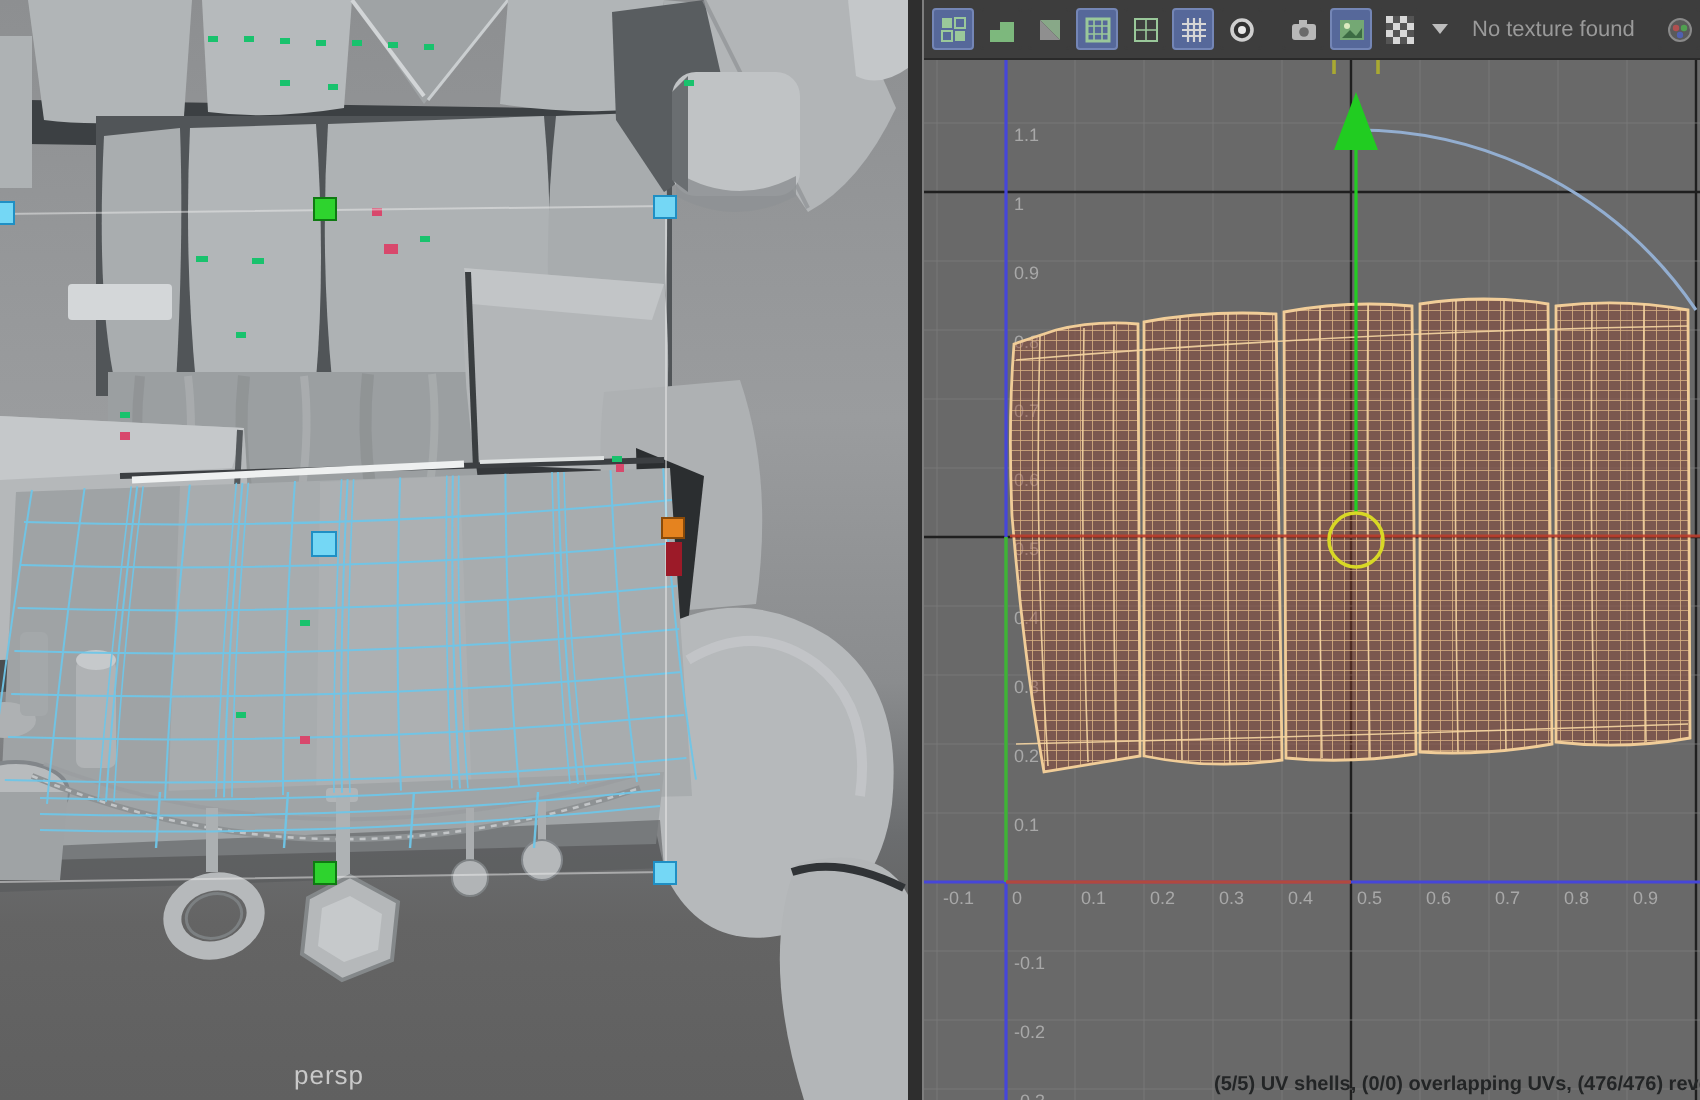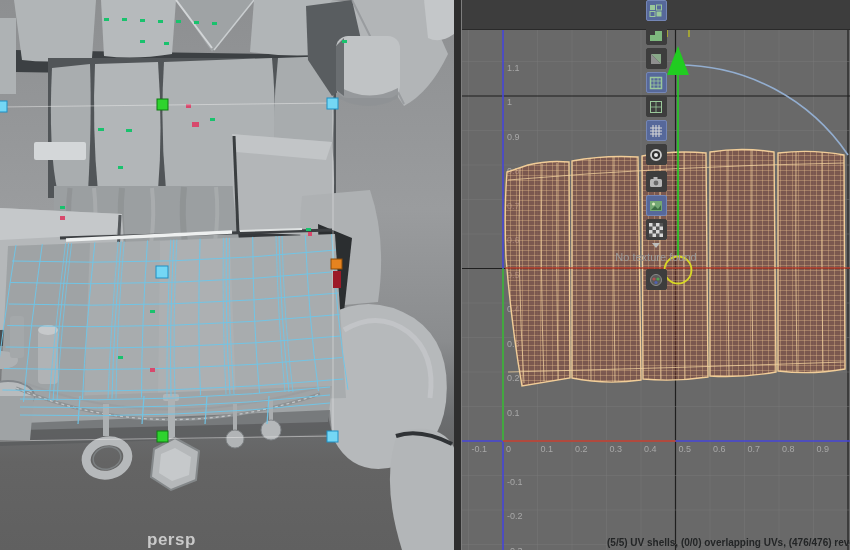--- a/index.html
+++ b/index.html
@@ -1,26 +1,26 @@
 <!DOCTYPE html>
 <html><head>
 <meta charset="utf-8">
 <style>
   html,body{margin:0;padding:0;background:#222;}
   #app{position:relative;width:850px;height:550px;overflow:hidden;font-family:"Liberation Sans",sans-serif;background:#646464;}
   
   #viewport3d{position:absolute;left:0;top:0;width:454px;height:550px;overflow:hidden;}
   #viewport3d svg{position:absolute;left:0;top:0;}
-  .persp-label{position:absolute;left:147px;top:530px;font-size:17px;font-weight:bold;color:#c9c9c9;letter-spacing:.5px;text-align:right;}
+  .persp-label{position:absolute;left:147px;top:530px;font-size:13px;font-weight:normal;color:#c9c9c9;letter-spacing:.5px;text-align:right;}
   
   #divider{position:absolute;left:454px;top:0;width:8px;height:550px;background:#2e2e2e;border-right:1px solid #7e7e7e;box-sizing:border-box;}
   
   #uveditor{position:absolute;left:462px;top:0;width:388px;height:550px;background:#696969;overflow:hidden;}
   #uvcanvas{position:absolute;left:0;top:0;width:388px;height:550px;}
-  #uvtoolbar{position:absolute;left:0;top:0;width:388px;height:30px;background:#3d3d3d;border-bottom:1px solid #2a2a2a;display:flex;align-items:center;gap:3px;padding:0 4px;box-sizing:border-box;z-index:5;flex-direction:column;}
+  #uvtoolbar{position:absolute;left:0;top:0;width:388px;height:30px;background:#3d3d3d;border-bottom:1px solid #2a2a2a;display:flex;align-items:center;gap:3px;padding:0 4px;box-sizing:border-box;z-index:5;}
   .tbtn{width:21px;height:21px;border-radius:2px;display:flex;align-items:center;justify-content:center;background:#3d3d3d;border:1px solid #3d3d3d;box-sizing:border-box;cursor:pointer;flex:none;}
   .tbtn.active{background:#56689a;border-color:#7486b6;}
   .tb-sep{width:4px;flex:none;}
   .caret{width:0;height:0;border-left:4px solid transparent;border-right:4px solid transparent;border-top:5px solid #bdbdbd;margin:0 3px;flex:none;cursor:pointer;}
   .no-texture{font-size:11px;color:#9a9a9a;white-space:nowrap;margin:0 6px;flex:none;}
   .tb-spacer{flex:1;}
   .axis-label{font-size:9px;fill:#a8a8a8;}
   #uvstatus{position:absolute;left:145px;bottom:2px;font-size:10px;font-weight:bold;color:#232526;white-space:nowrap;z-index:4;}
 </style>
 </head>

